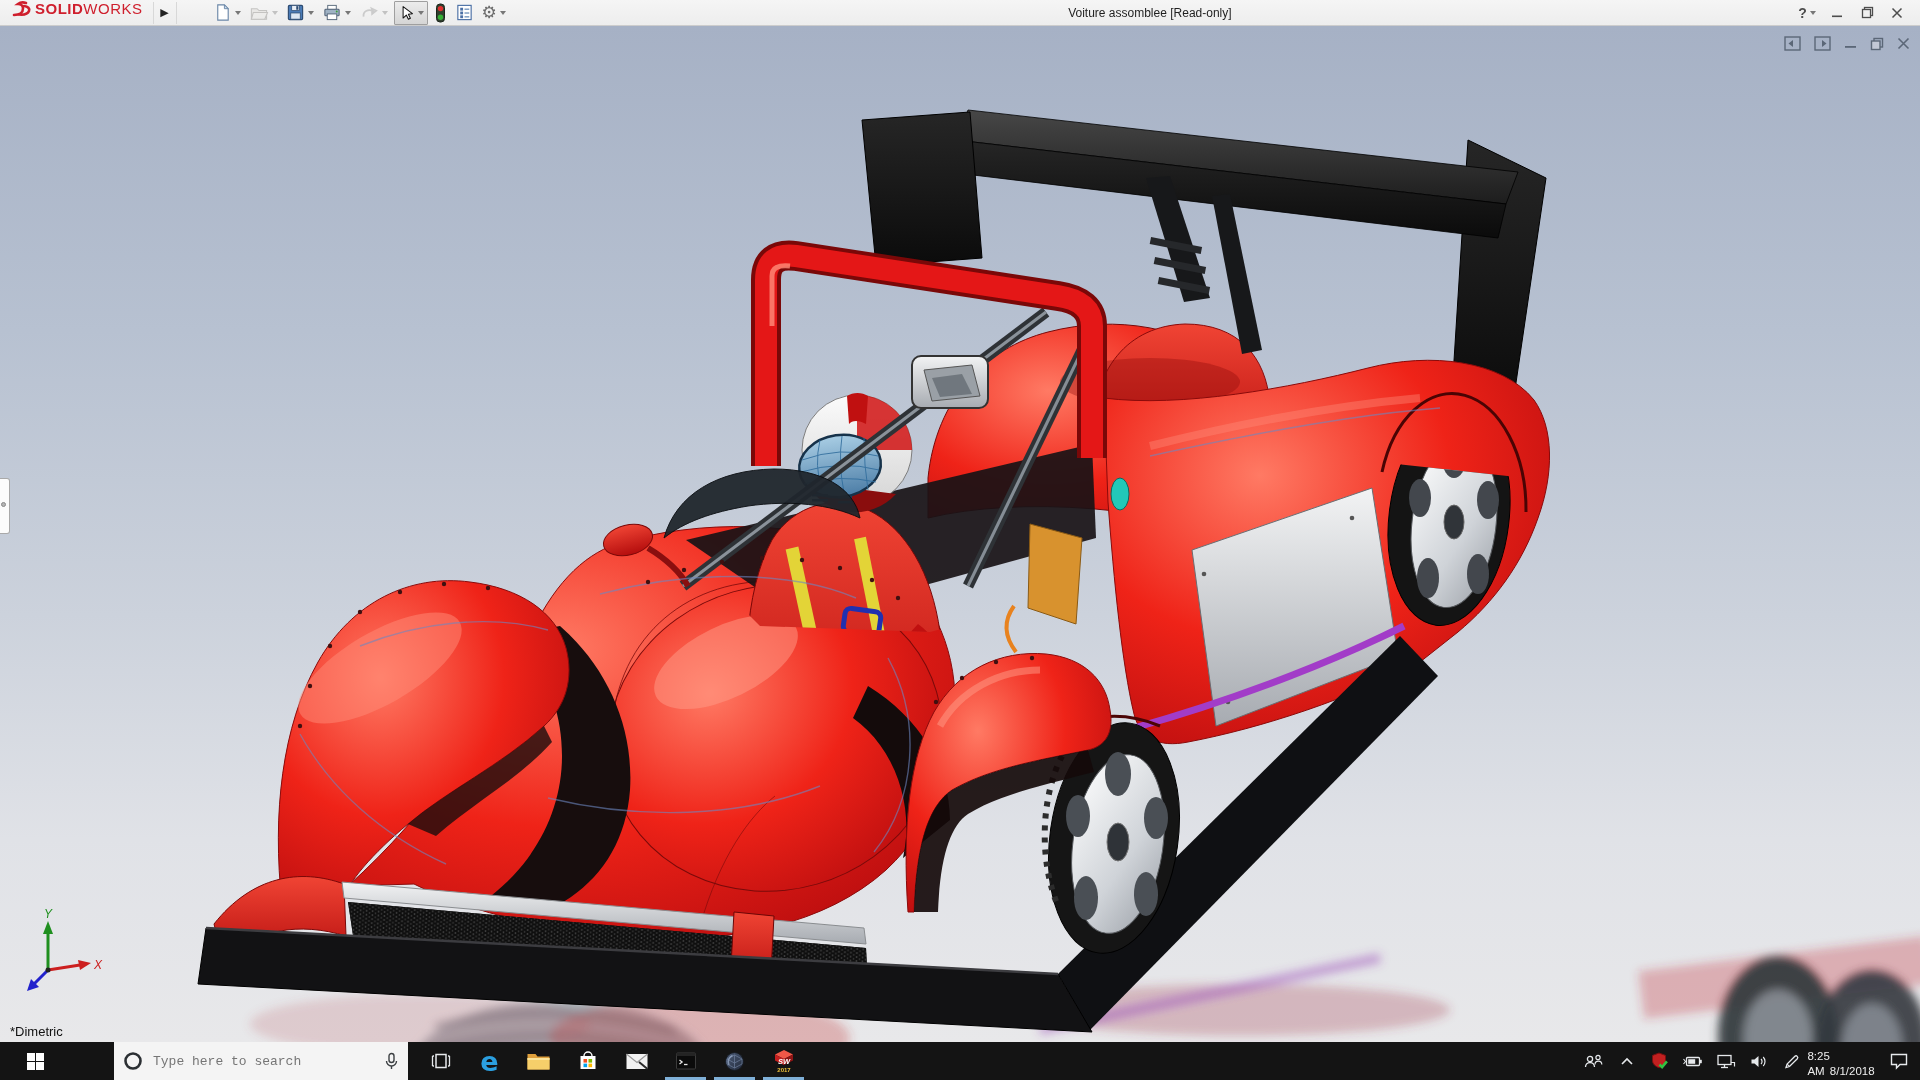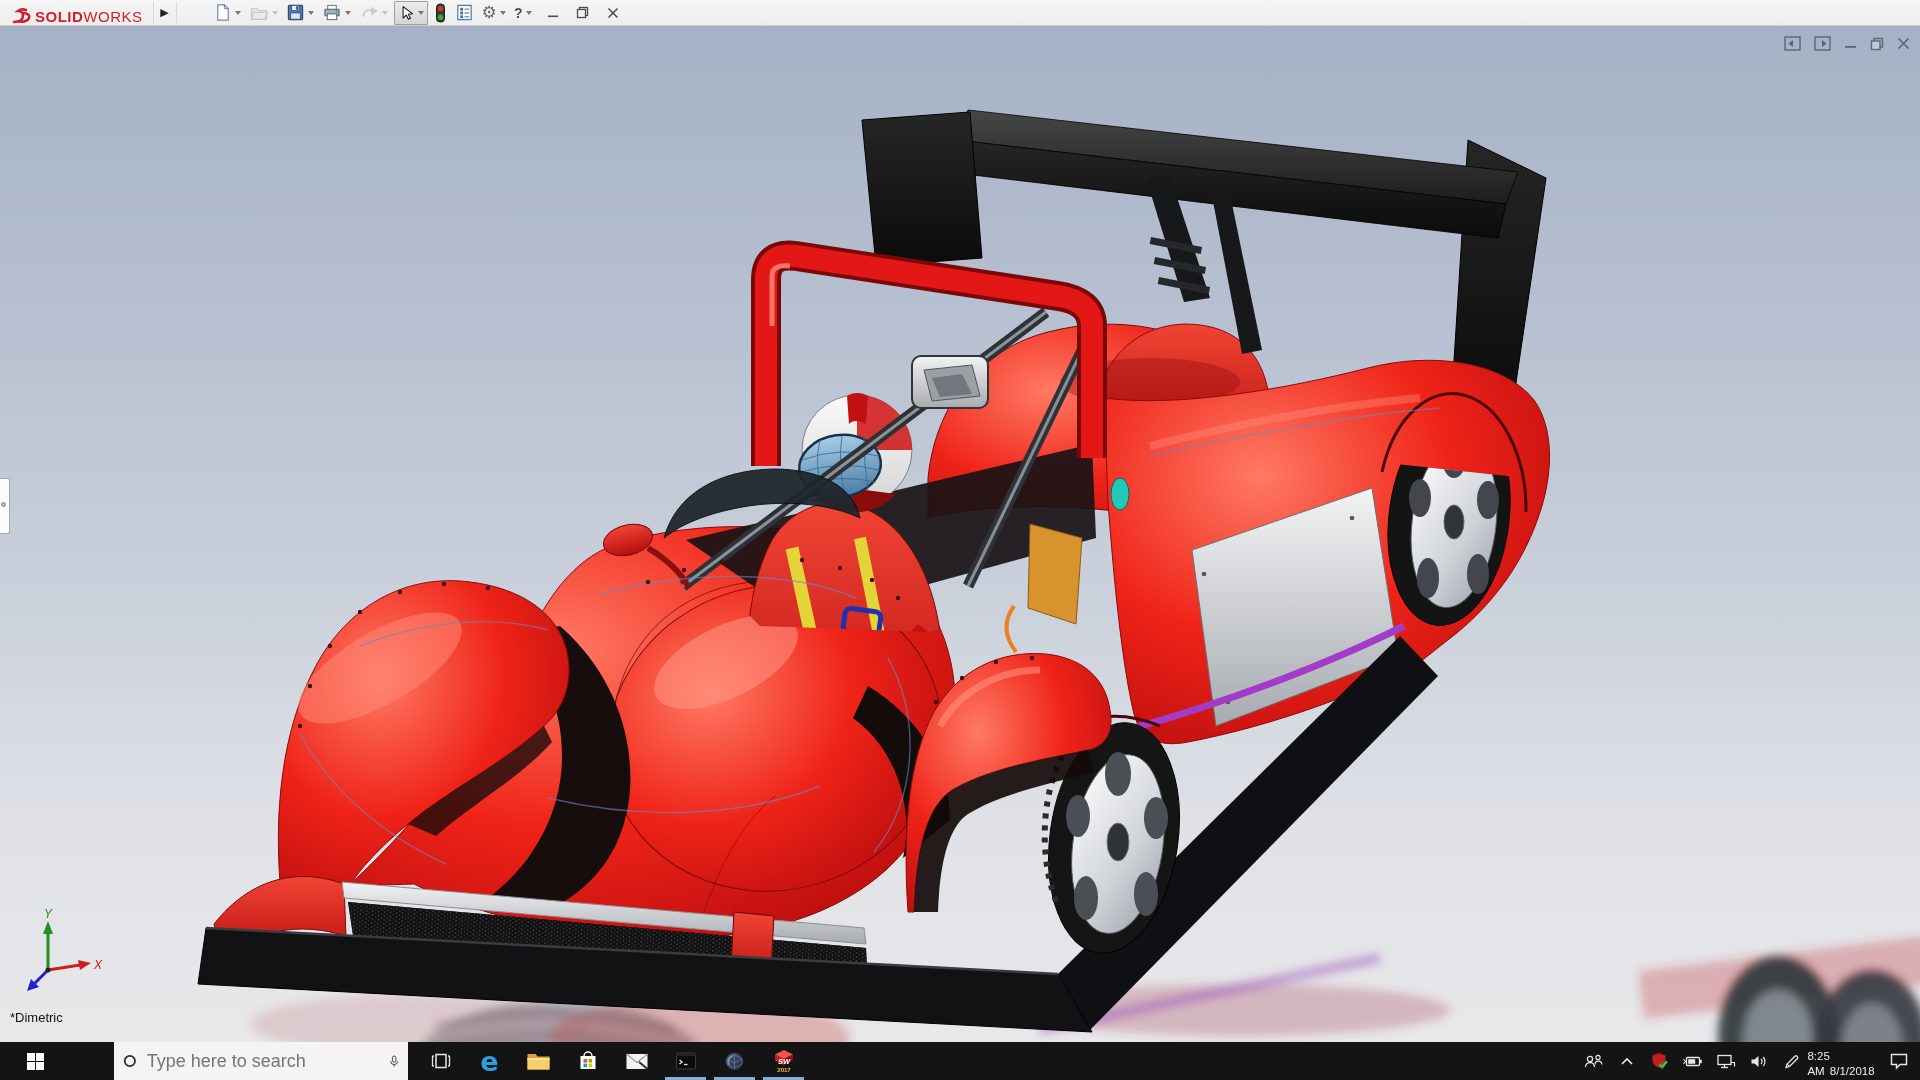--- a/index.html
+++ b/index.html
@@ -1,21 +1,21 @@
 <!DOCTYPE html>
 <html><head>
 <meta charset="utf-8">
 <style>
   html,body{margin:0;padding:0;background:#000;}
   #app{position:relative;width:1920px;height:1080px;overflow:hidden;font-family:"Liberation Sans",sans-serif;background:#e8e8ea;}
 
   
   .titlebar{position:absolute;top:0;left:0;right:0;height:26px;background:linear-gradient(#f5f5f5,#ededed);
     border-bottom:1px solid #cccccc;display:flex;align-items:center;padding:0 0 0 10px;box-sizing:border-box;}
-  .logo{display:flex;align-items:flex-end;height:100%;}
+  .logo{display:flex;align-items:flex-start;height:100%;}
   .logo svg{display:block;}
   .logo-text{font-size:15px;letter-spacing:.5px;color:#cf1f2d;margin-left:3px;white-space:nowrap;}
   .logo-text .b{font-weight:bold;}
   .flyout-btn{width:22px;height:22px;margin-left:10px;display:flex;align-items:center;justify-content:center;
     color:#222;font-size:11px;border-left:1px solid #d8d8d8;border-right:1px solid #d8d8d8;}
   .toolbar{display:flex;align-items:center;margin-left:34px;gap:4px;}
   .tb-btn{display:flex;align-items:center;height:24px;padding:0 2px;}
   .tb-btn svg{display:block;}
   .caret{width:0;height:0;border-left:3.5px solid transparent;border-right:3.5px solid transparent;border-top:4px solid #777;margin-left:3px;}
   .disabled{opacity:.38;filter:grayscale(.9);}
@@ -27,27 +27,27 @@
   .help-glyph{font-size:14px;font-weight:bold;color:#4d4d4d;}
 
   
   .viewport{position:absolute;top:26px;left:0;right:0;bottom:38px;overflow:hidden;}
   .scene{position:absolute;top:0;left:0;width:100%;height:100%;display:block;}
   .doc-ctl{position:absolute;top:10px;right:10px;display:flex;gap:13px;align-items:center;opacity:.85;}
   .doc-ctl svg{display:block;}
   .left-tab{position:absolute;left:0;top:452px;width:9px;height:54px;background:#fcfcfc;border:1px solid #a9a9a9;border-left:none;border-radius:0 3px 3px 0;}
   .left-tab::after{content:"";position:absolute;left:1px;top:23px;width:5px;height:5px;border-radius:50%;background:#b5b5b5;border:1px solid #8a8a8a;box-sizing:border-box;}
   .triad{position:absolute;left:18px;bottom:38px;}
-  .view-label{position:absolute;left:10px;bottom:17px;font-size:13px;color:#111;}
+  .view-label{position:absolute;left:10px;bottom:3px;font-size:13px;color:#111;}
 
   
   .taskbar{position:absolute;left:0;right:0;bottom:0;height:38px;background:#141414;display:flex;align-items:stretch;color:#e8e8e8;}
   .tb-start{width:70px;display:flex;align-items:center;justify-content:center;}
   .search-box{width:276px;margin-left:44px;background:#f4f4f4;display:flex;align-items:center;padding:0 9px;gap:8px;}
-  .search-box input{flex:1;border:none;background:transparent;outline:none;font-size:18px;color:#7f1d1d;font-family:Liberation Sans, sans-serif;}
+  .search-box input{flex:1;border:none;background:transparent;outline:none;font-size:13px;color:#7f1d1d;font-family:Liberation Mono, monospace;}
   .tb-app{position:relative;width:49px;display:flex;align-items:center;justify-content:center;}
   .tb-app.running::after{content:"";position:absolute;bottom:0;left:4px;right:4px;height:3px;background:#7fb0d8;}
   .taskview{margin-left:8px;}
   .edge-glyph{font-size:27px;font-weight:bold;color:#2b9fe0;line-height:1;font-family:"DejaVu Sans",sans-serif;}
   .tray{margin-left:auto;display:flex;align-items:stretch;}
   .tray-btn{width:33px;display:flex;align-items:center;justify-content:center;}
   .clock{width:66px;display:flex;align-items:flex-end;justify-content:center;font-size:11.5px;line-height:1.35;color:#ededed;padding-right:4px;}
   .action-btn{width:42px;display:flex;align-items:center;justify-content:center;}
 </style>
 </head>
@@ -130,20 +130,21 @@
             <rect x="10" y="9.8" width="5" height="1.5" fill="#7a9ac0"></rect>
             <rect x="10" y="13.8" width="5" height="1.5" fill="#7a9ac0"></rect>
         </svg>
       </div>
       <div class="tb-btn">
         <span class="gear-glyph">⚙</span>
         <span class="caret"></span>
       </div>
     </div>
 
+    <div class="tb-title">Voiture assomblee [Read-only]</div>
 
     <div class="win-ctl">
       <div class="ctl">
           <span class="help-glyph">?</span>
           <span class="caret"></span>
         </div>
       <div class="ctl">
         <svg width="12" height="12" viewBox="0 0 12 12">
             <rect x="1" y="8.5" width="10" height="1.6" fill="#4d4d4d"></rect>
           </svg>

